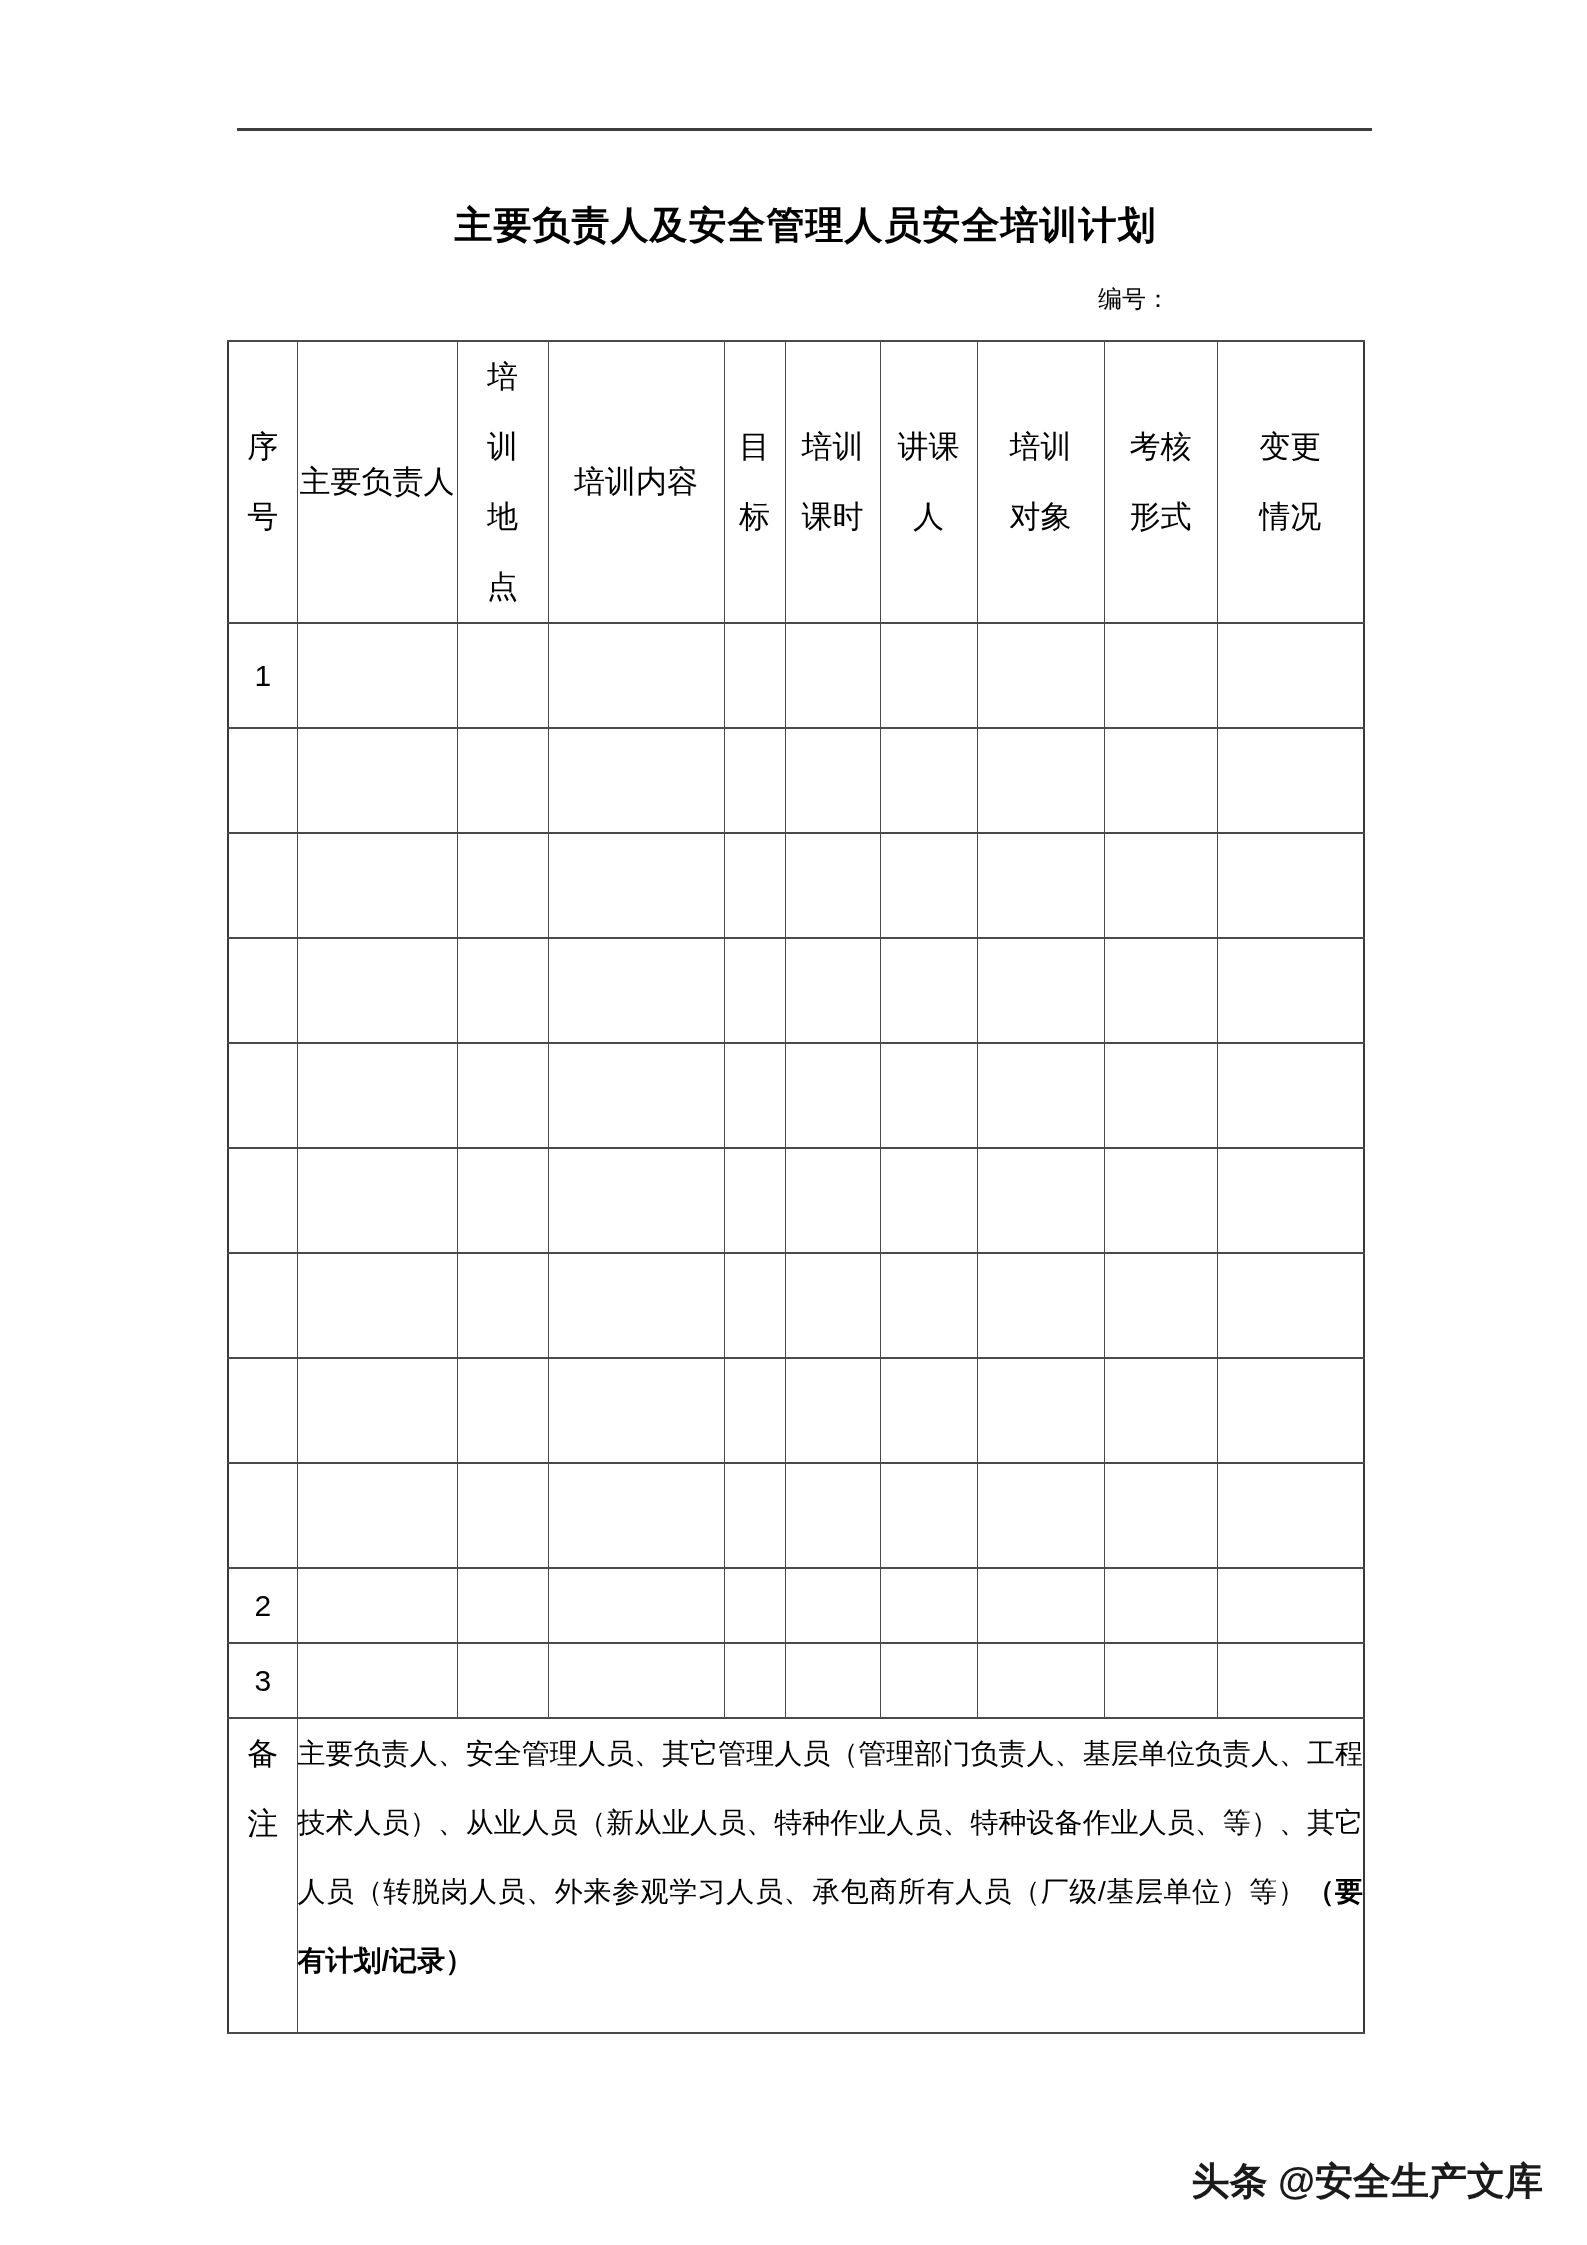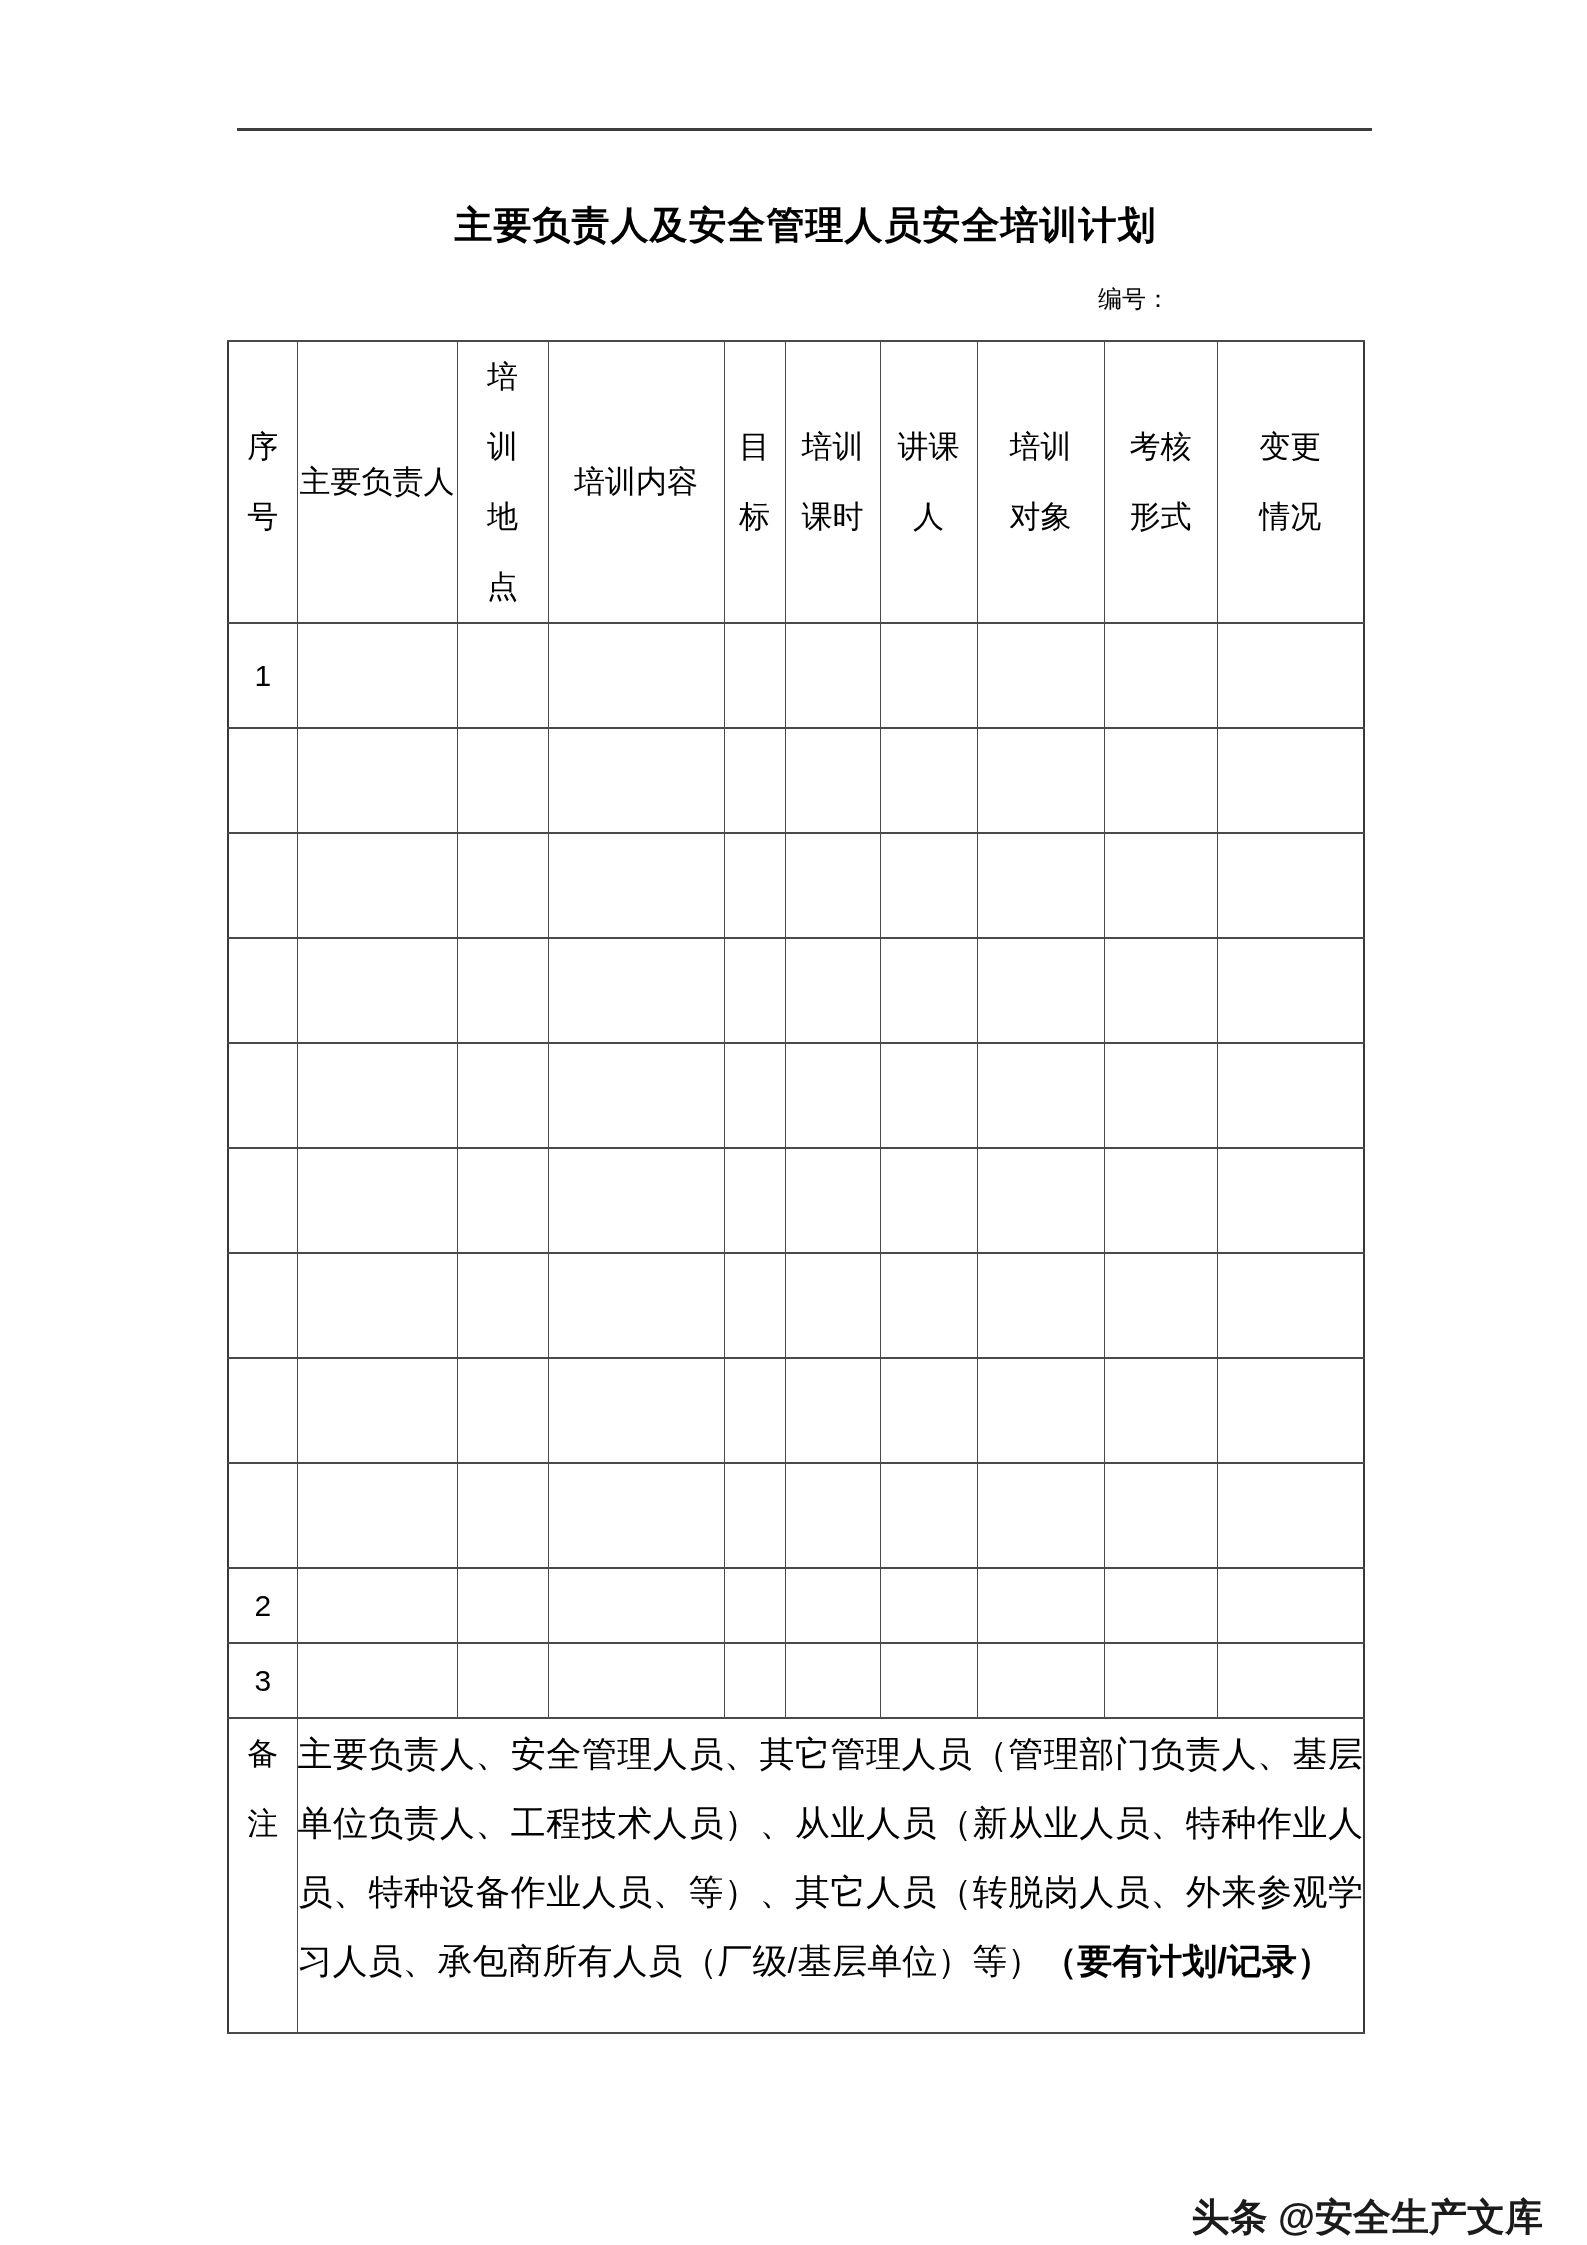--- a/index.html
+++ b/index.html
@@ -75,36 +75,35 @@
   td.note-label {
     text-align: center;
     vertical-align: top;
     font-size: 31px;
     line-height: 70px;
     white-space: pre-line;
     padding-top: 10px;
   }
   td.note-text {
     vertical-align: top;
-    font-size: 35px;
+    font-size: 28px;
     line-height: 69px;
     padding: 10px 12px 0 18px;
     text-align: justify;
   }
   td.note-text b { font-weight: bold; }
   .watermark {
     position: absolute;
     top: 2156px;
     right: 44px;
     font-size: 38px;
     font-weight: bold;
     color: #1b1b1b;
     white-space: nowrap;
     text-shadow: -2px 2px 0 rgba(255,255,255,0.75);
-    margin-top: 36px;
   }
 </style>
 </head>
 <body>
 
 <div class="page-rule"></div>
 
 <div class="doc-title">主要负责人及安全管理人员安全培训计划</div>
 
 <div class="doc-number">编号：</div>

